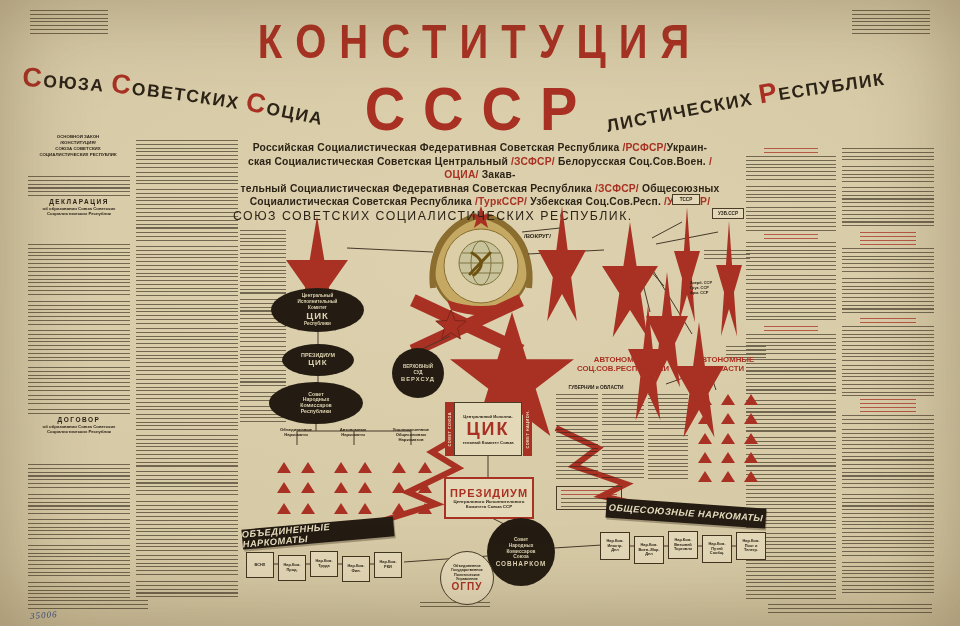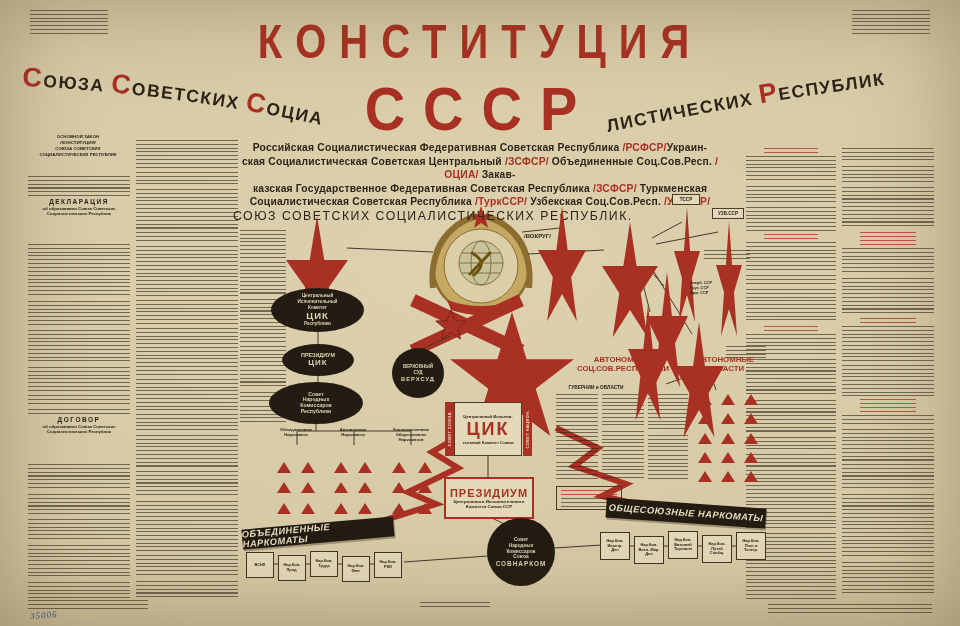--- a/index.html
+++ b/index.html
@@ -128,22 +128,22 @@
       <line x1="700" y1="372" x2="666" y2="384"></line>
       <line x1="710" y1="372" x2="716" y2="390"></line>
     </g>
   </svg>
 
   <div class="abs title">КОНСТИТУЦИЯ</div>
   <div class="abs ussr">СССР</div>
 
   <div class="abs" id="intro-lines">
       <div class="intro-line"><span class="seg-ink">Российская Социалистическая Федеративная Советская Республика </span><span class="seg-red">/РСФСР/</span><span class="seg-ink">Украин-</span></div>
-      <div class="intro-line"><span class="seg-ink">ская Социалистическая Советская Центральный </span><span class="seg-red">/ЗСФСР/</span><span class="seg-ink"> Объединенные Соц.Сов.Респ. </span><span class="seg-red">/ОЦИА/</span><span class="seg-ink"> Закав-</span></div>
-      <div class="intro-line"><span class="seg-ink">казская Государственное Федеративная Советская Республика </span><span class="seg-red">/ЗСФСР/</span><span class="seg-ink"> Туркменская</span></div>
+      <div class="intro-line"><span class="seg-ink">ская Социалистическая Советская Центральный </span><span class="seg-red">/ЗСФСР/</span><span class="seg-ink"> Белорусская Соц.Сов.Воен. </span><span class="seg-red">/ОЦИА/</span><span class="seg-ink"> Закав-</span></div>
+      <div class="intro-line"><span class="seg-ink">тельный Социалистическая Федеративная Советская Республика </span><span class="seg-red">/ЗСФСР/</span><span class="seg-ink"> Общесоюзных</span></div>
       <div class="intro-line"><span class="seg-ink">Социалистическая Советская Республика </span><span class="seg-red">/ТуркССР/</span><span class="seg-ink"> Узбекская Соц.Сов.Респ. </span><span class="seg-red">/УзбССР/</span></div>
     </div>
   <div class="abs union-line">СОЮЗ СОВЕТСКИХ СОЦИАЛИСТИЧЕСКИХ РЕСПУБЛИК.</div>
 
   <div class="abs col tlblock" id="corner-tl" style="left: 30px; top: 10px; width: 78px; height: 26px; position: absolute;">
       <div class="tl" style="position: absolute; top: 0px; left: 0px; width: 100%; height: 25px;"></div>
     </div>
   <div class="abs col tlblock" id="corner-tr" style="left: 852px; top: 10px; width: 78px; height: 26px; position: absolute;">
       <div class="tl" style="position: absolute; top: 0px; left: 0px; width: 100%; height: 25px;"></div>
     </div>
@@ -350,20 +350,27 @@
   </div>
 
   <div class="abs oval ctr" style="left:487px;top:518px;width:68px;height:68px">
     <div class="sm pre" style="font-size:4.8px">Совет
 Народных
 Комиссаров
 Союза</div>
     <div class="ab" style="font-size:6.4px">СОВНАРКОМ</div>
   </div>
 
+  <div class="abs nlabel ctr" style="left:440px;top:551px;width:54px;height:54px;border-radius:50%;border:1.5px solid #4a3c28">
+    <div class="pre" style="font-size:3.7px;font-weight:700;line-height:4.4px">Объединенное
+Государственное
+Политическое
+Управление</div>
+    <div style="font-size:10px;font-weight:800;color:var(--red);letter-spacing:1px">ОГПУ</div>
+  </div>
 
   <div class="abs star" style="left:538px;top:206px;width:48px;height:48px">
       <div class="pre" style="font-size:4.8px">УССР
 г.Харьков</div>
     </div>
   <div class="abs star" style="left:602px;top:222px;width:56px;height:56px">
       <div class="pre" style="font-size:5.4px">СССР
 г.МОСКВА</div>
     </div>
   <div class="abs nlabel" style="left:672px;top:194px;width:28px;height:11px;font-size:4.6px;line-height:10px"><span>ТССР</span></div>

